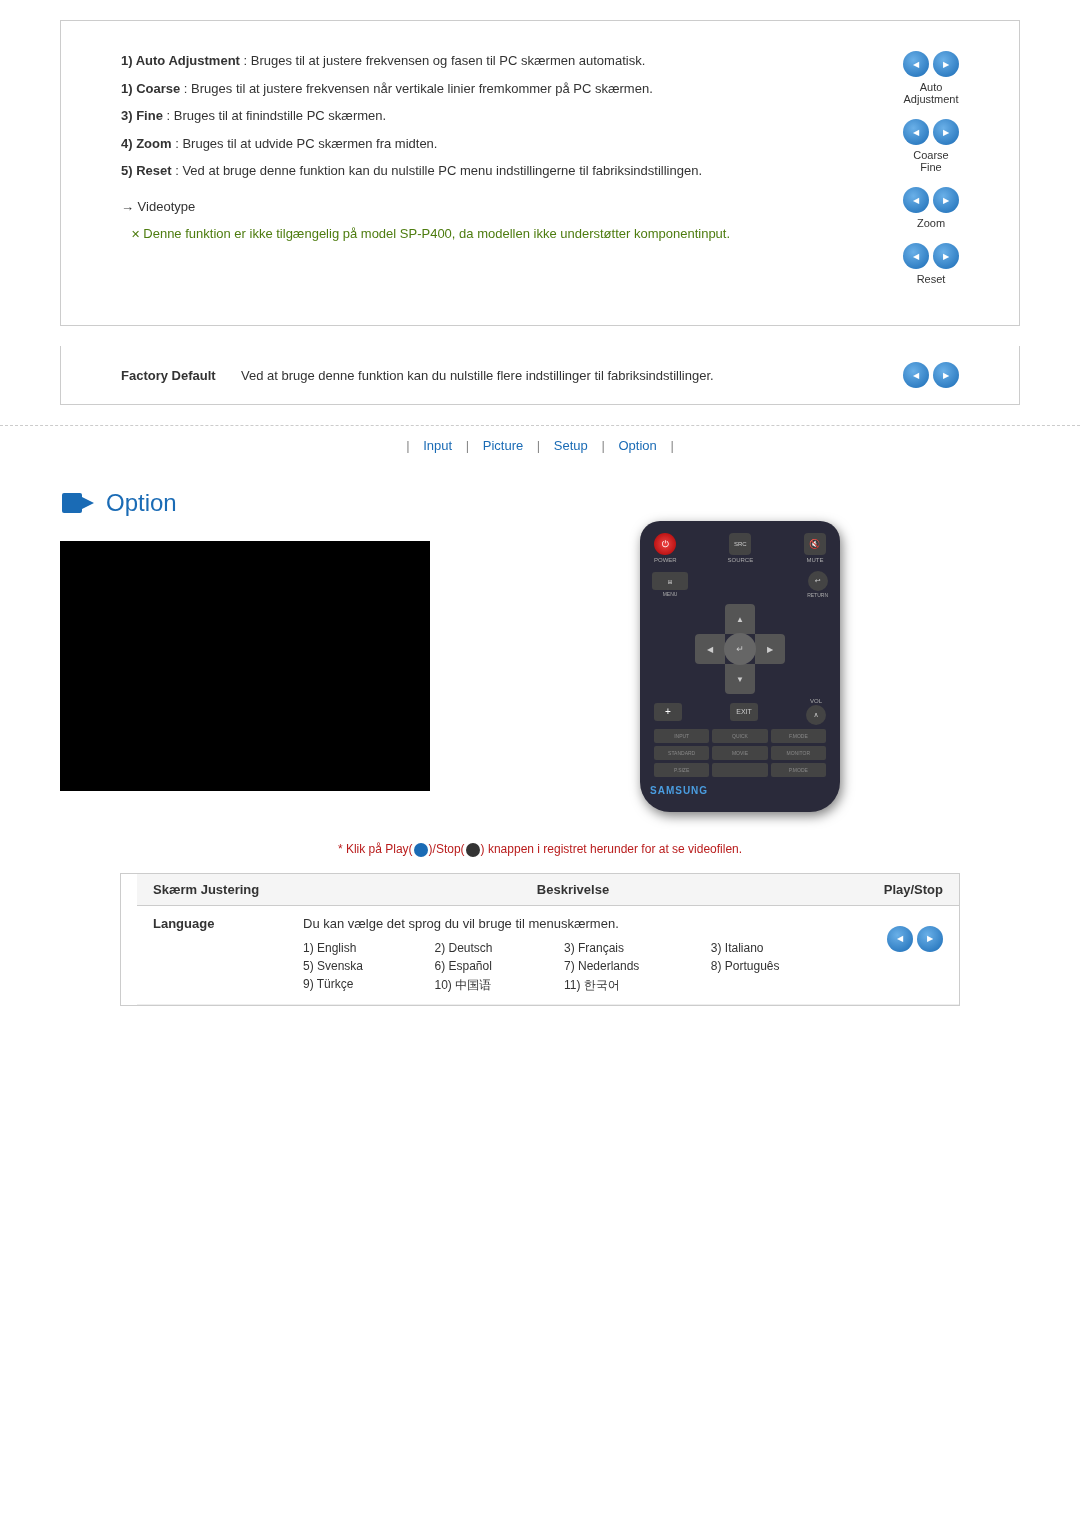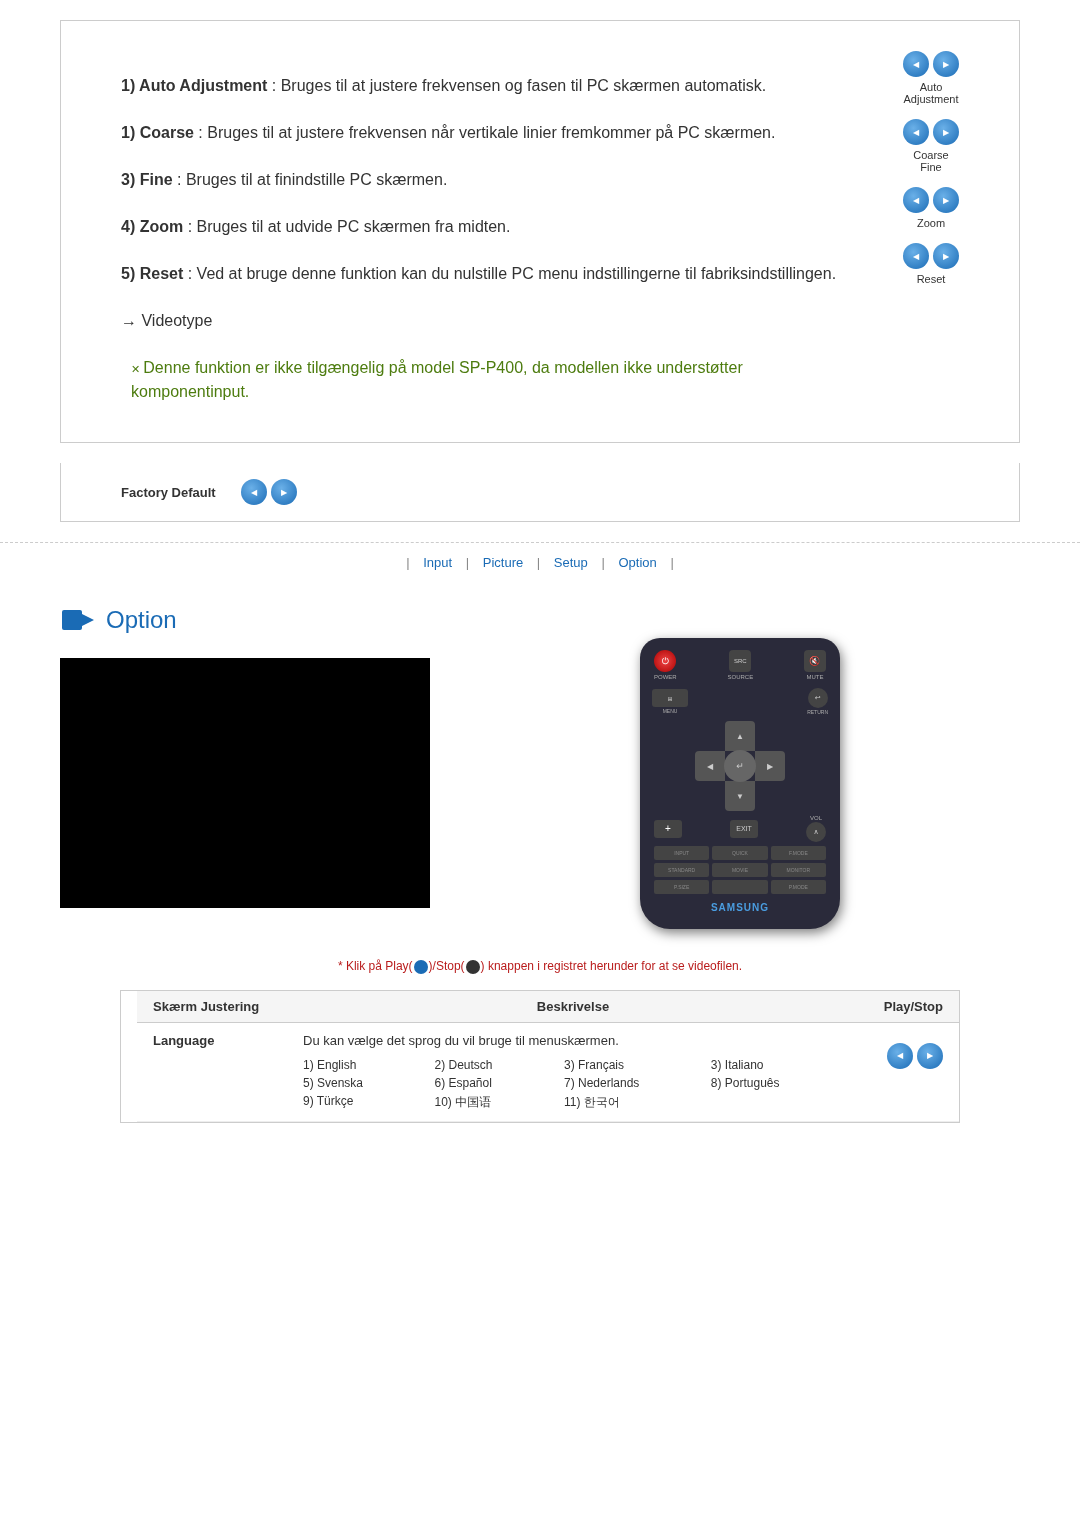--- a/index.html
+++ b/index.html
@@ -24,22 +24,21 @@
       gap: 20px;
     }
 
     .setup-text {
       flex: 1;
     }
 
     .setup-text p {
       margin-bottom: 8px;
       line-height: 1.5;
-      font-size: 16px;
-      margin-top: 23px;
+      font-size: 13px;
     }
 
     .setup-text p strong {
       font-weight: bold;
     }
 
     .indent {
       padding-left: 20px;
     }
 
@@ -372,21 +371,21 @@
       background: #444;
       border-radius: 2px;
       display: flex;
       align-items: center;
       justify-content: center;
       color: #888;
       font-size: 5px;
     }
 
     .samsung-label {
-      text-align: center;
+      text-align: left;
       color: #4a9de0;
       font-size: 10px;
       font-weight: bold;
       letter-spacing: 1px;
       margin-top: 8px;
     }
 
     
     .play-instruction {
       text-align: center;
@@ -529,20 +528,21 @@
           <div class="nav-btn"></div>
         </div>
         <div class="btn-label">Reset</div>
       </div>
     </div>
   </div>
 </div>
 
 <div class="factory-default-row">
   <span class="factory-label">Factory Default</span>
+  <span class="factory-desc">Ved at bruge denne funktion kan du nulstille flere indstillinger til fabriksindstillinger.</span>
   <div class="factory-btns">
     <div class="nav-btn left"></div>
     <div class="nav-btn"></div>
   </div>
 </div>
 
 <div class="nav-bar">
   <span>|</span>
   <a>Input</a>
   <span>|</span>

